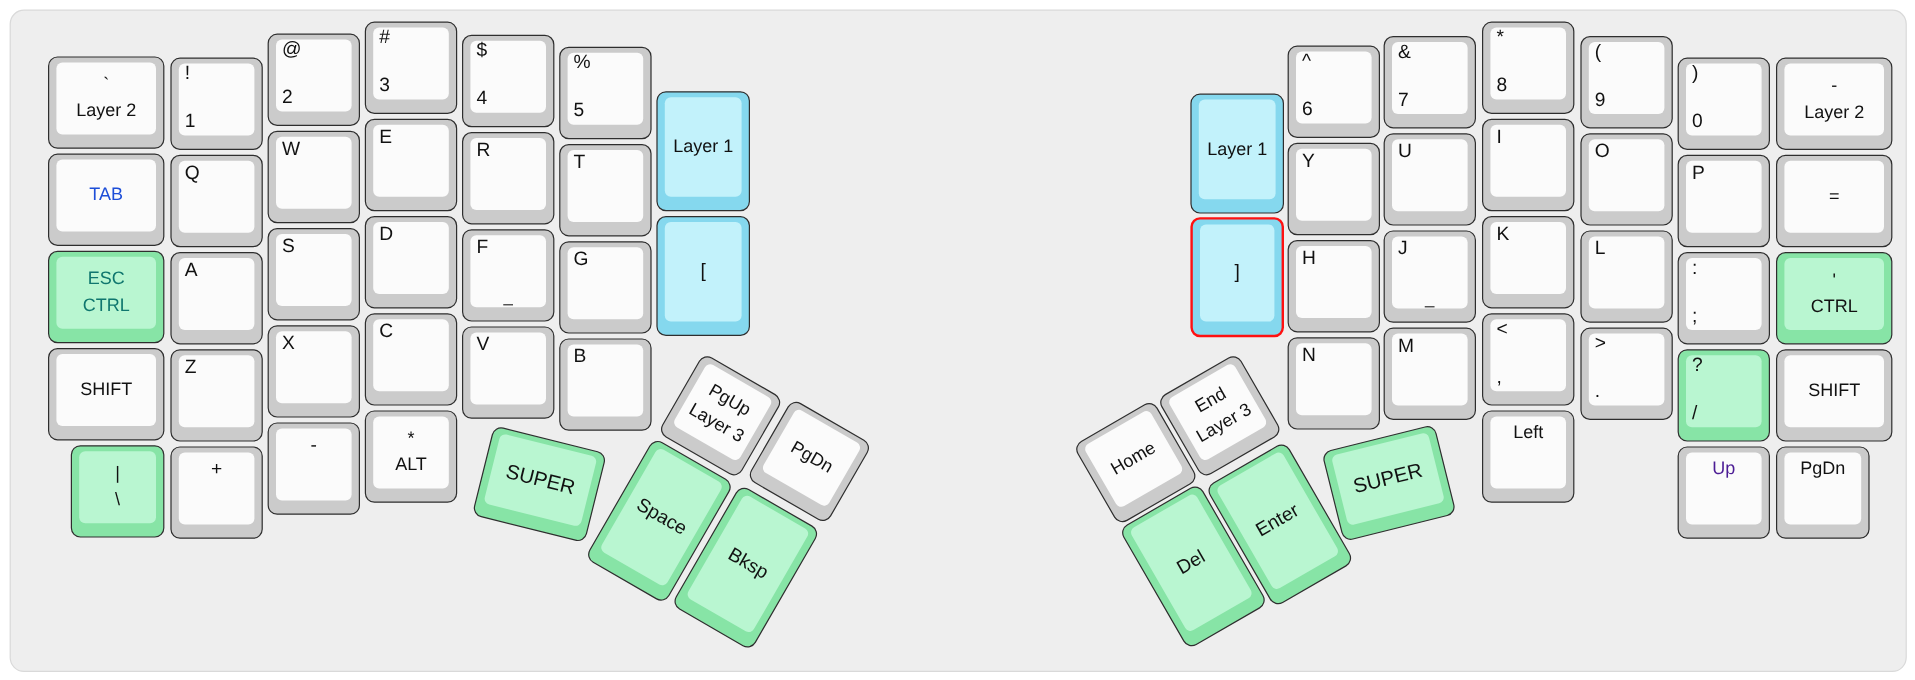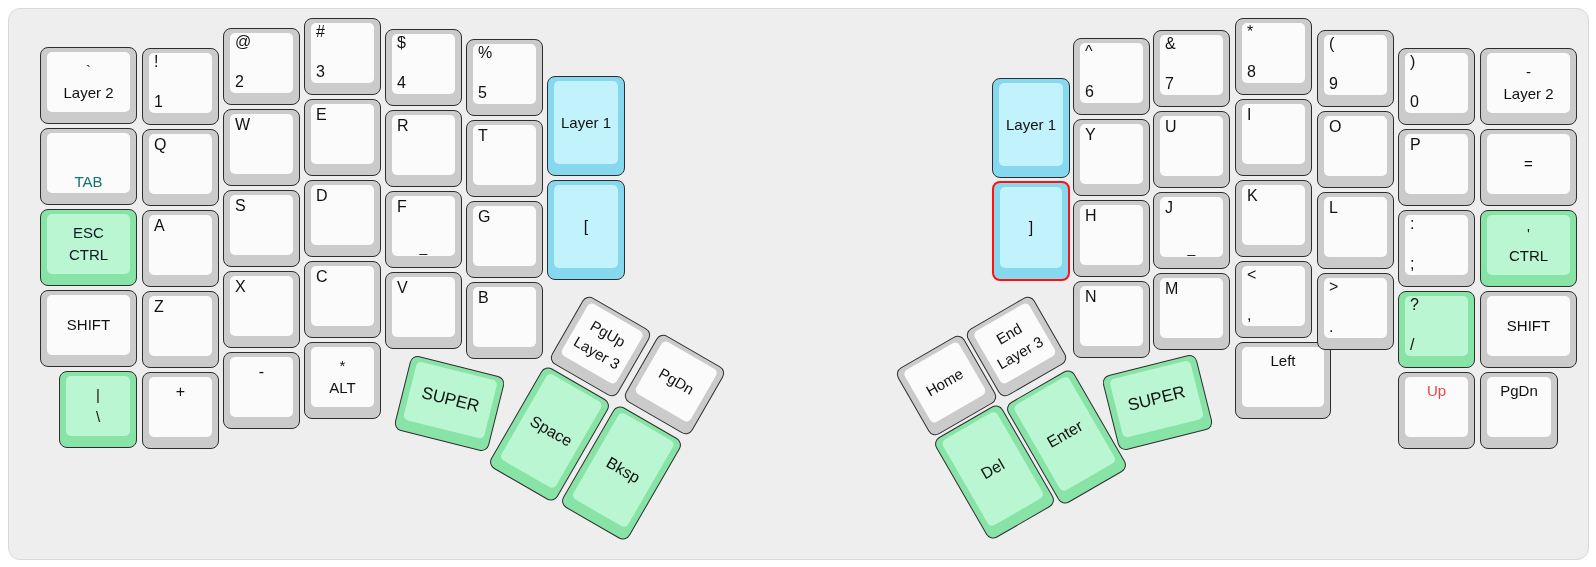--- a/index.html
+++ b/index.html
@@ -32,26 +32,26 @@
 
 <div class="panel"></div>
 <div class="kb">
     <div class="key white" style="left: 40px; top: 47px; width: 97px; height: 77px;">
       <div class="keytop style-center" style="color: rgb(17, 17, 17);">
         <span>`</span>
         <span>Layer 2</span>
       </div>
     </div>
     <div class="key white" style="left: 40px; top: 128px; width: 97px; height: 77px;">
-      <div class="keytop style-center" style="color: #0f766e; justify-content: flex-end;">
+      <div class="keytop style-center" style="color: #1d4ed8;">
         <span>TAB</span>
       </div>
     </div>
     <div class="key green" style="left: 40px; top: 209px; width: 97px; height: 77px;">
-      <div class="keytop style-center" style="color: #0f172a;">
+      <div class="keytop style-center" style="color: #0f766e;">
         <span>ESC</span>
         <span>CTRL</span>
       </div>
     </div>
     <div class="key white" style="left: 40px; top: 290px; width: 97px; height: 77px;">
       <div class="keytop style-center" style="color: rgb(17, 17, 17);">
         <span>SHIFT</span>
       </div>
     </div>
     <div class="key green" style="left: 59px; top: 371px; width: 78px; height: 77px;">
@@ -238,21 +238,21 @@
     </div>
     <div class="key white" style="left: 1235px; top: 180px; width: 77px; height: 77px;">
       <div class="keytop style-letter" style="color: rgb(17, 17, 17);"><span>K</span></div>
     </div>
     <div class="key white" style="left: 1235px; top: 261px; width: 77px; height: 77px;">
       <div class="keytop style-stack" style="color: rgb(17, 17, 17);">
         <span>&lt;</span>
         <span>,</span>
       </div>
     </div>
-    <div class="key white" style="left: 1235px; top: 342px; width: 96px; height: 77px;">
+    <div class="key white" style="left: 1235px; top: 342px; width: 77px; height: 77px;">
       <div class="keytop style-centerTop" style="color: rgb(17, 17, 17);">
         <span>Left</span>
       </div>
     </div>
     <div class="key white" style="left: 1317px; top: 30px; width: 77px; height: 77px;">
       <div class="keytop style-stack" style="color: rgb(17, 17, 17);">
         <span>(</span>
         <span>9</span>
       </div>
     </div>
@@ -283,21 +283,21 @@
         <span>;</span>
       </div>
     </div>
     <div class="key green" style="left: 1398px; top: 291px; width: 77px; height: 77px;">
       <div class="keytop style-stack" style="color: rgb(17, 17, 17);">
         <span>?</span>
         <span>/</span>
       </div>
     </div>
     <div class="key white" style="left: 1398px; top: 372px; width: 77px; height: 77px;">
-      <div class="keytop style-centerTop" style="color: #ef4444;">
+      <div class="keytop style-centerTop" style="color: #4c1d95;">
         <span>Up</span>
       </div>
     </div>
     <div class="key white" style="left: 1480px; top: 48px; width: 97px; height: 77px;">
       <div class="keytop style-center" style="color: rgb(17, 17, 17);">
         <span>-</span>
         <span>Layer 2</span>
       </div>
     </div>
     <div class="key white" style="left: 1480px; top: 129px; width: 97px; height: 77px;">

